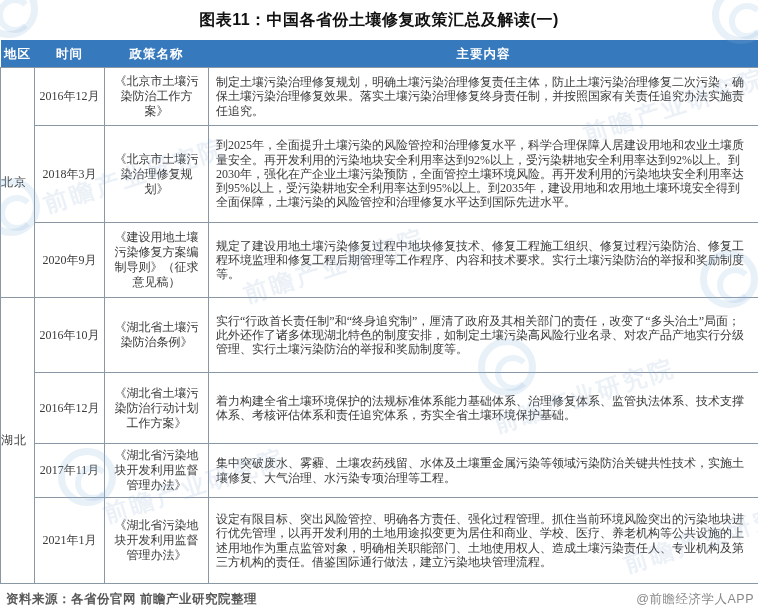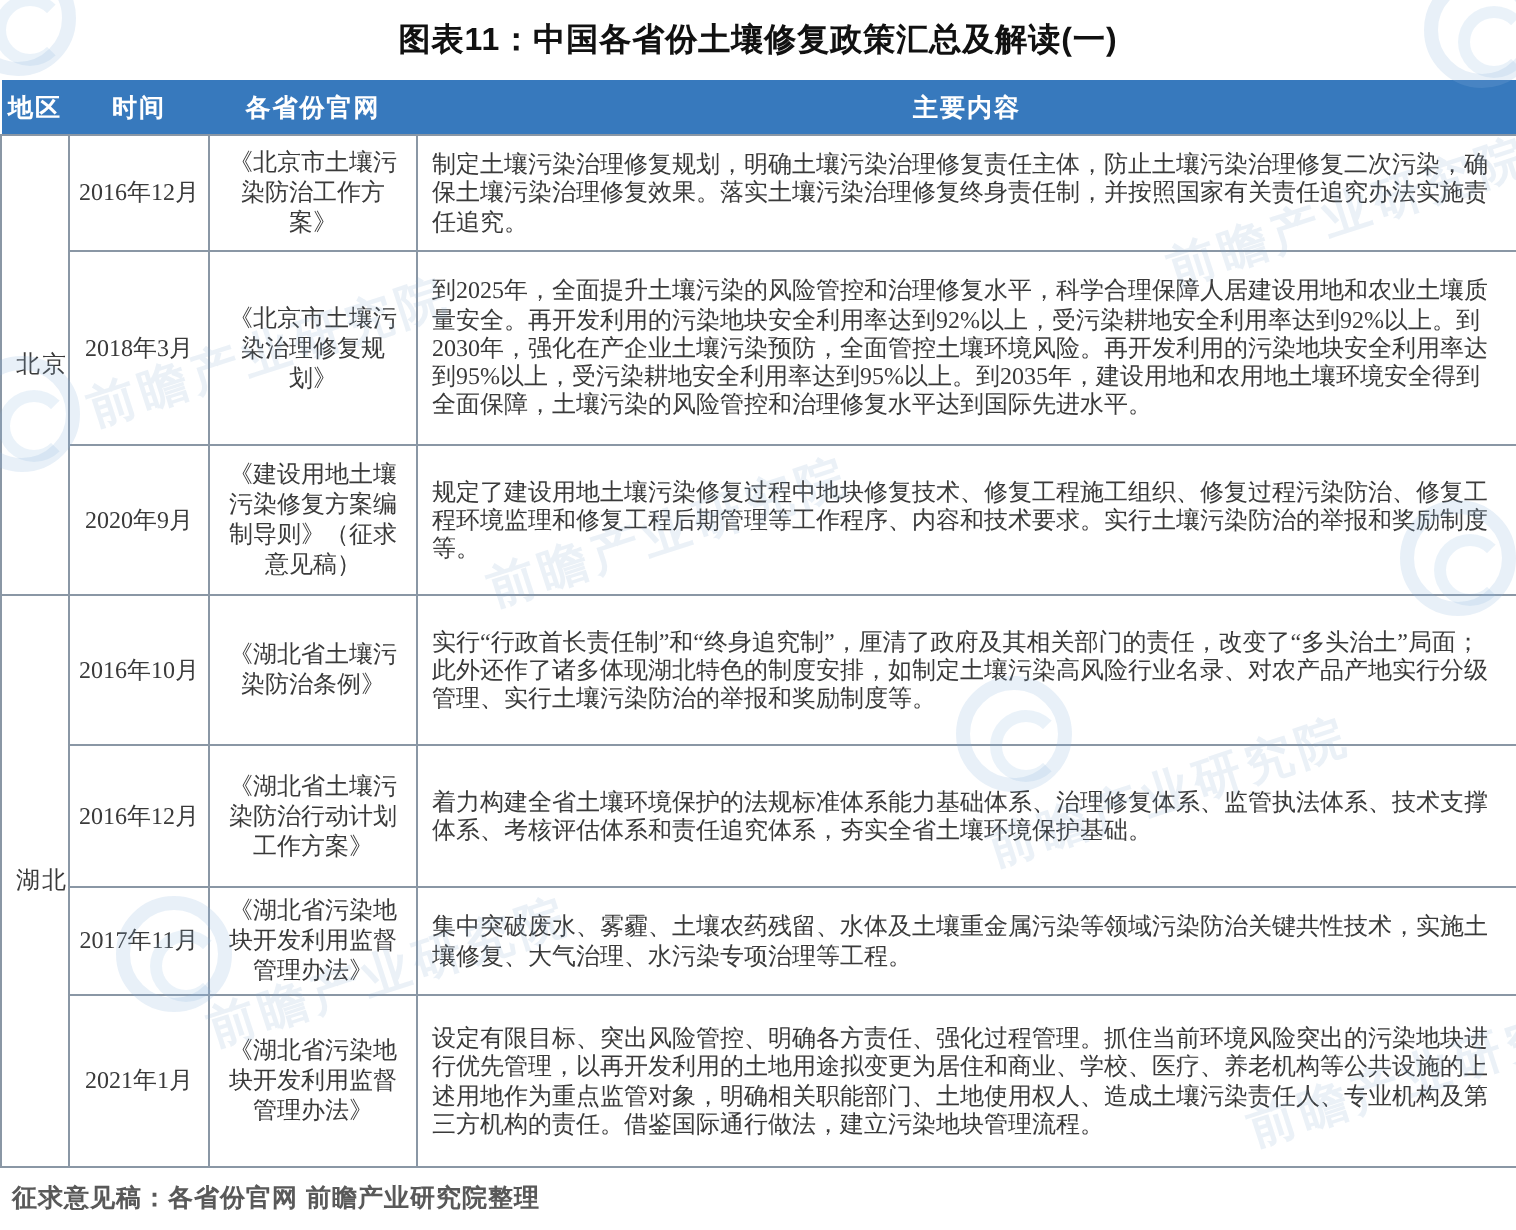--- a/index.html
+++ b/index.html
@@ -36,21 +36,21 @@
     font-size: 12px;
     color: #3a3a3a;
     vertical-align: middle;
     background: transparent;
   }
   col.c-region { width: 34px; }
   col.c-date   { width: 70px; }
   col.c-policy { width: 104px; }
   col.c-content{ width: 550px; }
 
-  td.region-cell { text-align: right; letter-spacing: 1px; font-size: 12.5px; color: #333; }
+  td.region-cell { text-align: left; letter-spacing: 1px; font-size: 12.5px; color: #333; }
   td.date-cell   { text-align: center; padding: 0 2px; }
   td.policy-cell { text-align: center; padding: 3px 5px; line-height: 15px; }
   td.content-cell{ text-align: left; padding: 4px 7px; line-height: 14.3px; border-radius: 15px; }
 
   table.policy-table { border-top: 1px solid #3779BD; border-bottom: 1px solid #6b7a88; }
 
   .footer {
     height: 31px;
     display: flex; align-items: center; justify-content: space-between;
     padding: 0 4px 0 6px;
@@ -95,21 +95,21 @@
     <colgroup>
       <col class="c-region">
         <col class="c-date">
         <col class="c-policy">
         <col class="c-content">
     </colgroup>
     <thead>
       <tr>
         <th>地区</th>
         <th>时间</th>
-        <th>各省份官网</th>
+        <th>政策名称</th>
         <th>主要内容</th>
       </tr>
     </thead>
     <tbody id="table-body">
         <tr style="height: 58px;">
           <td class="region-cell" rowspan="3">北京</td>
           <td class="date-cell">2016年12月</td>
           <td class="policy-cell">《北京市土壤污染防治工作方案》</td>
           <td class="content-cell">制定土壤污染治理修复规划，明确土壤污染治理修复责任主体，防止土壤污染治理修复二次污染，确保土壤污染治理修复效果。落实土壤污染治理修复终身责任制，并按照国家有关责任追究办法实施责任追究。</td>
         </tr>
@@ -141,21 +141,22 @@
         </tr>
         <tr style="height: 86px;">
           <td class="date-cell">2021年1月</td>
           <td class="policy-cell">《湖北省污染地块开发利用监督管理办法》</td>
           <td class="content-cell">设定有限目标、突出风险管控、明确各方责任、强化过程管理。抓住当前环境风险突出的污染地块进行优先管理，以再开发利用的土地用途拟变更为居住和商业、学校、医疗、养老机构等公共设施的上述用地作为重点监管对象，明确相关职能部门、土地使用权人、造成土壤污染责任人、专业机构及第三方机构的责任。借鉴国际通行做法，建立污染地块管理流程。</td>
         </tr>
       </tbody>
   </table>
 
   <div class="footer">
-    <span class="source">征求意见稿：各省份官网 前瞻产业研究院整理</span>
+    <span class="source">资料来源：各省份官网 前瞻产业研究院整理</span>
+    <span class="brand">@前瞻经济学人APP</span>
   </div>
 
   <div class="wm-layer">
     <span class="wm-text" style="left:240px; top:250px;">前瞻产业研究院</span>
     <span class="wm-text" style="left:490px; top:380px;">前瞻产业研究院</span>
     <span class="wm-text" style="left:40px; top:160px;">前瞻产业研究院</span>
     <span class="wm-text" style="left:580px; top:90px;">前瞻产业研究院</span>
     <span class="wm-text" style="left:100px; top:470px;">前瞻产业研究院</span>
     <span class="wm-text" style="left:620px; top:520px;">前瞻产业研究院</span>
     <span class="wm-logo" style="left:-18px; top:178px;"></span>

